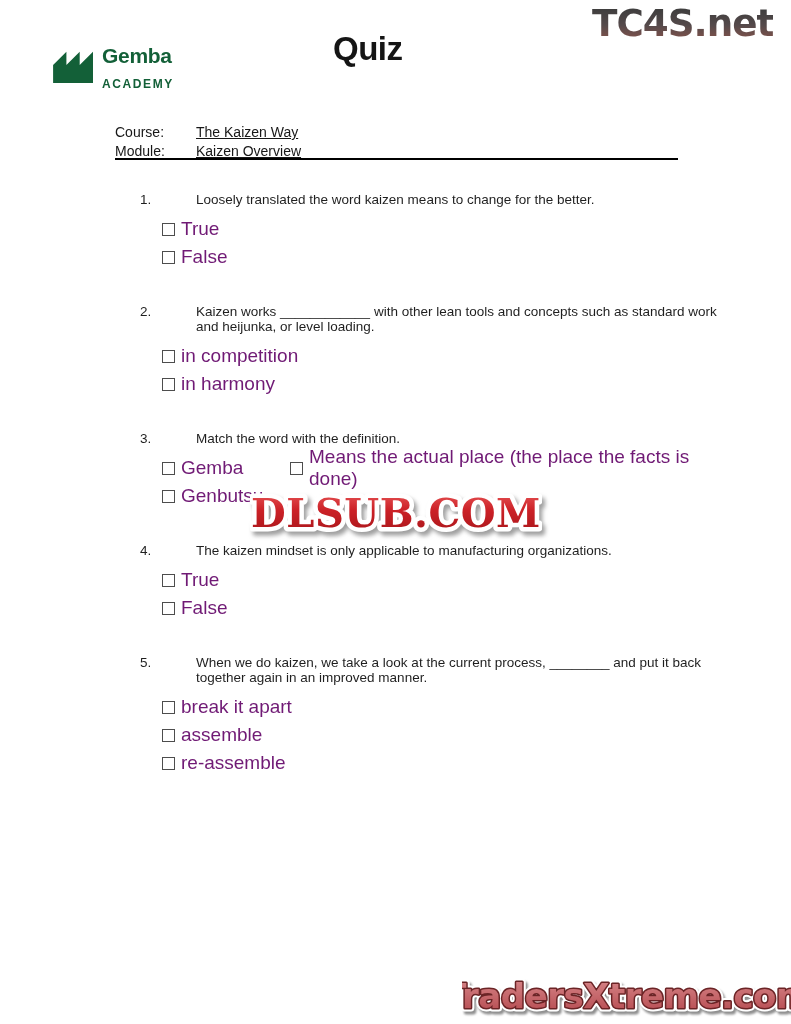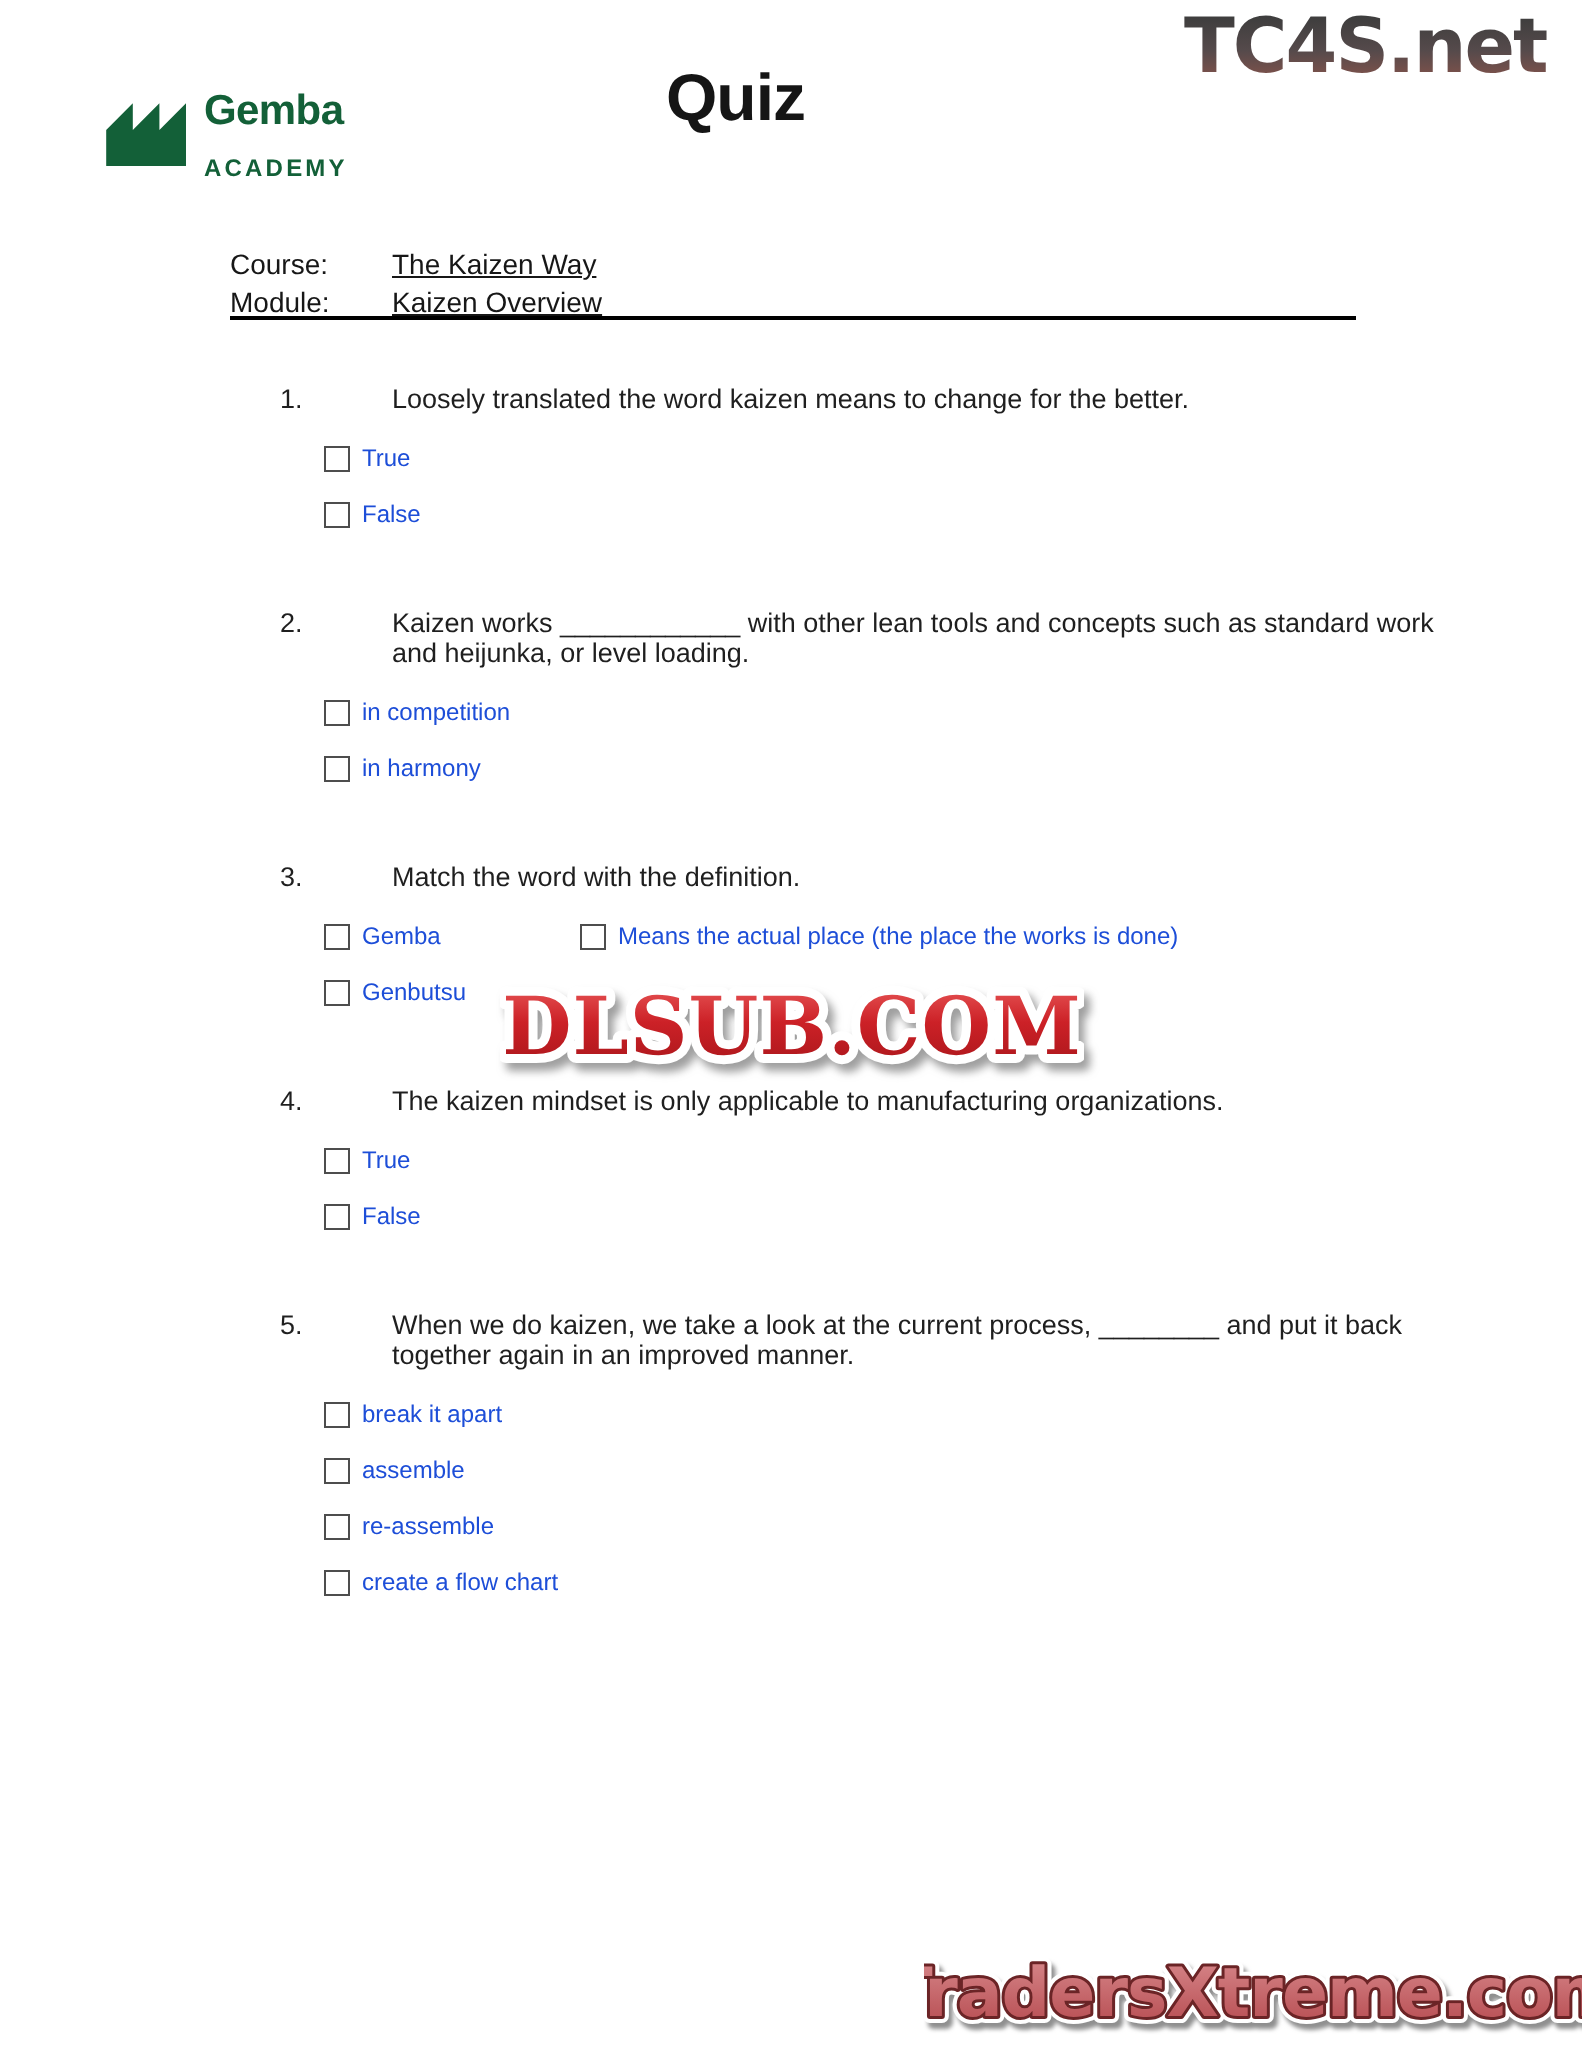--- a/index.html
+++ b/index.html
@@ -34,21 +34,21 @@
   .question{margin:0 0 33px 0;}
   .q-head{display:flex; font-size:13.5px; line-height:15px; color:#1f1f1f;}
   .q-num{width:26px; flex:0 0 26px;}
   .q-text{white-space:pre-line; max-width:560px;margin-left:30px;}
   .q-options{margin:8px 0 0 22px;}
   .option{display:flex; align-items:center; height:28px; cursor:pointer;}
   .checkbox{
     flex:0 0 13px; width:13px; height:13px; background:#fff;
     border:1.5px solid #4d4d4d; box-sizing:border-box; margin-right:6px;
   }
-  .option-label{font-size:12px; color:#1d4ed8;}
+  .option-label{font-size:19px; color:#701a75;}
   .match-row{display:flex;}
   .match-left{width:128px; flex:0 0 128px;}
   
   .wm{position:absolute; pointer-events:none;}
   .wm-dlsub{left:250px; top:484px;}
   .wm-dlsub svg{filter:drop-shadow(3px 4px 2px rgba(80,80,80,0.55));}
   .wm-traders{left:462px; top:971px;}
   .wm-traders svg{filter:drop-shadow(2px 3px 1px rgba(115,115,115,0.8));}
 </style>
 </head>
@@ -122,21 +122,21 @@
       <span class="q-text">Match the word with the definition.</span>
     </div>
     <div class="q-options">
           <div class="match-row">
             <label class="option match-left">
     <span class="checkbox"></span>
     <span class="option-label">Gemba</span>
   </label>
             <label class="option">
     <span class="checkbox"></span>
-    <span class="option-label">Means the actual place (the place the works is done)</span>
+    <span class="option-label">Means the actual place (the place the facts is done)</span>
   </label>
           </div>
           <div class="match-row">
             <label class="option match-left">
     <span class="checkbox"></span>
     <span class="option-label">Genbutsu</span>
   </label>
           </div>
         </div>
   </li>
@@ -169,24 +169,20 @@
     <span class="checkbox"></span>
     <span class="option-label">break it apart</span>
   </label>
           <label class="option">
     <span class="checkbox"></span>
     <span class="option-label">assemble</span>
   </label>
           <label class="option">
     <span class="checkbox"></span>
     <span class="option-label">re-assemble</span>
-  </label>
-          <label class="option">
-    <span class="checkbox"></span>
-    <span class="option-label">create a flow chart</span>
   </label>
         </div>
   </li>
 </ol>
 
   <div class="wm wm-dlsub">
     <svg width="292" height="56" viewBox="0 0 292 56">
       <defs>
         <linearGradient id="dlgrad" x1="0" y1="0" x2="0" y2="1">
           <stop offset="0%" stop-color="#ea5b5b"></stop>

